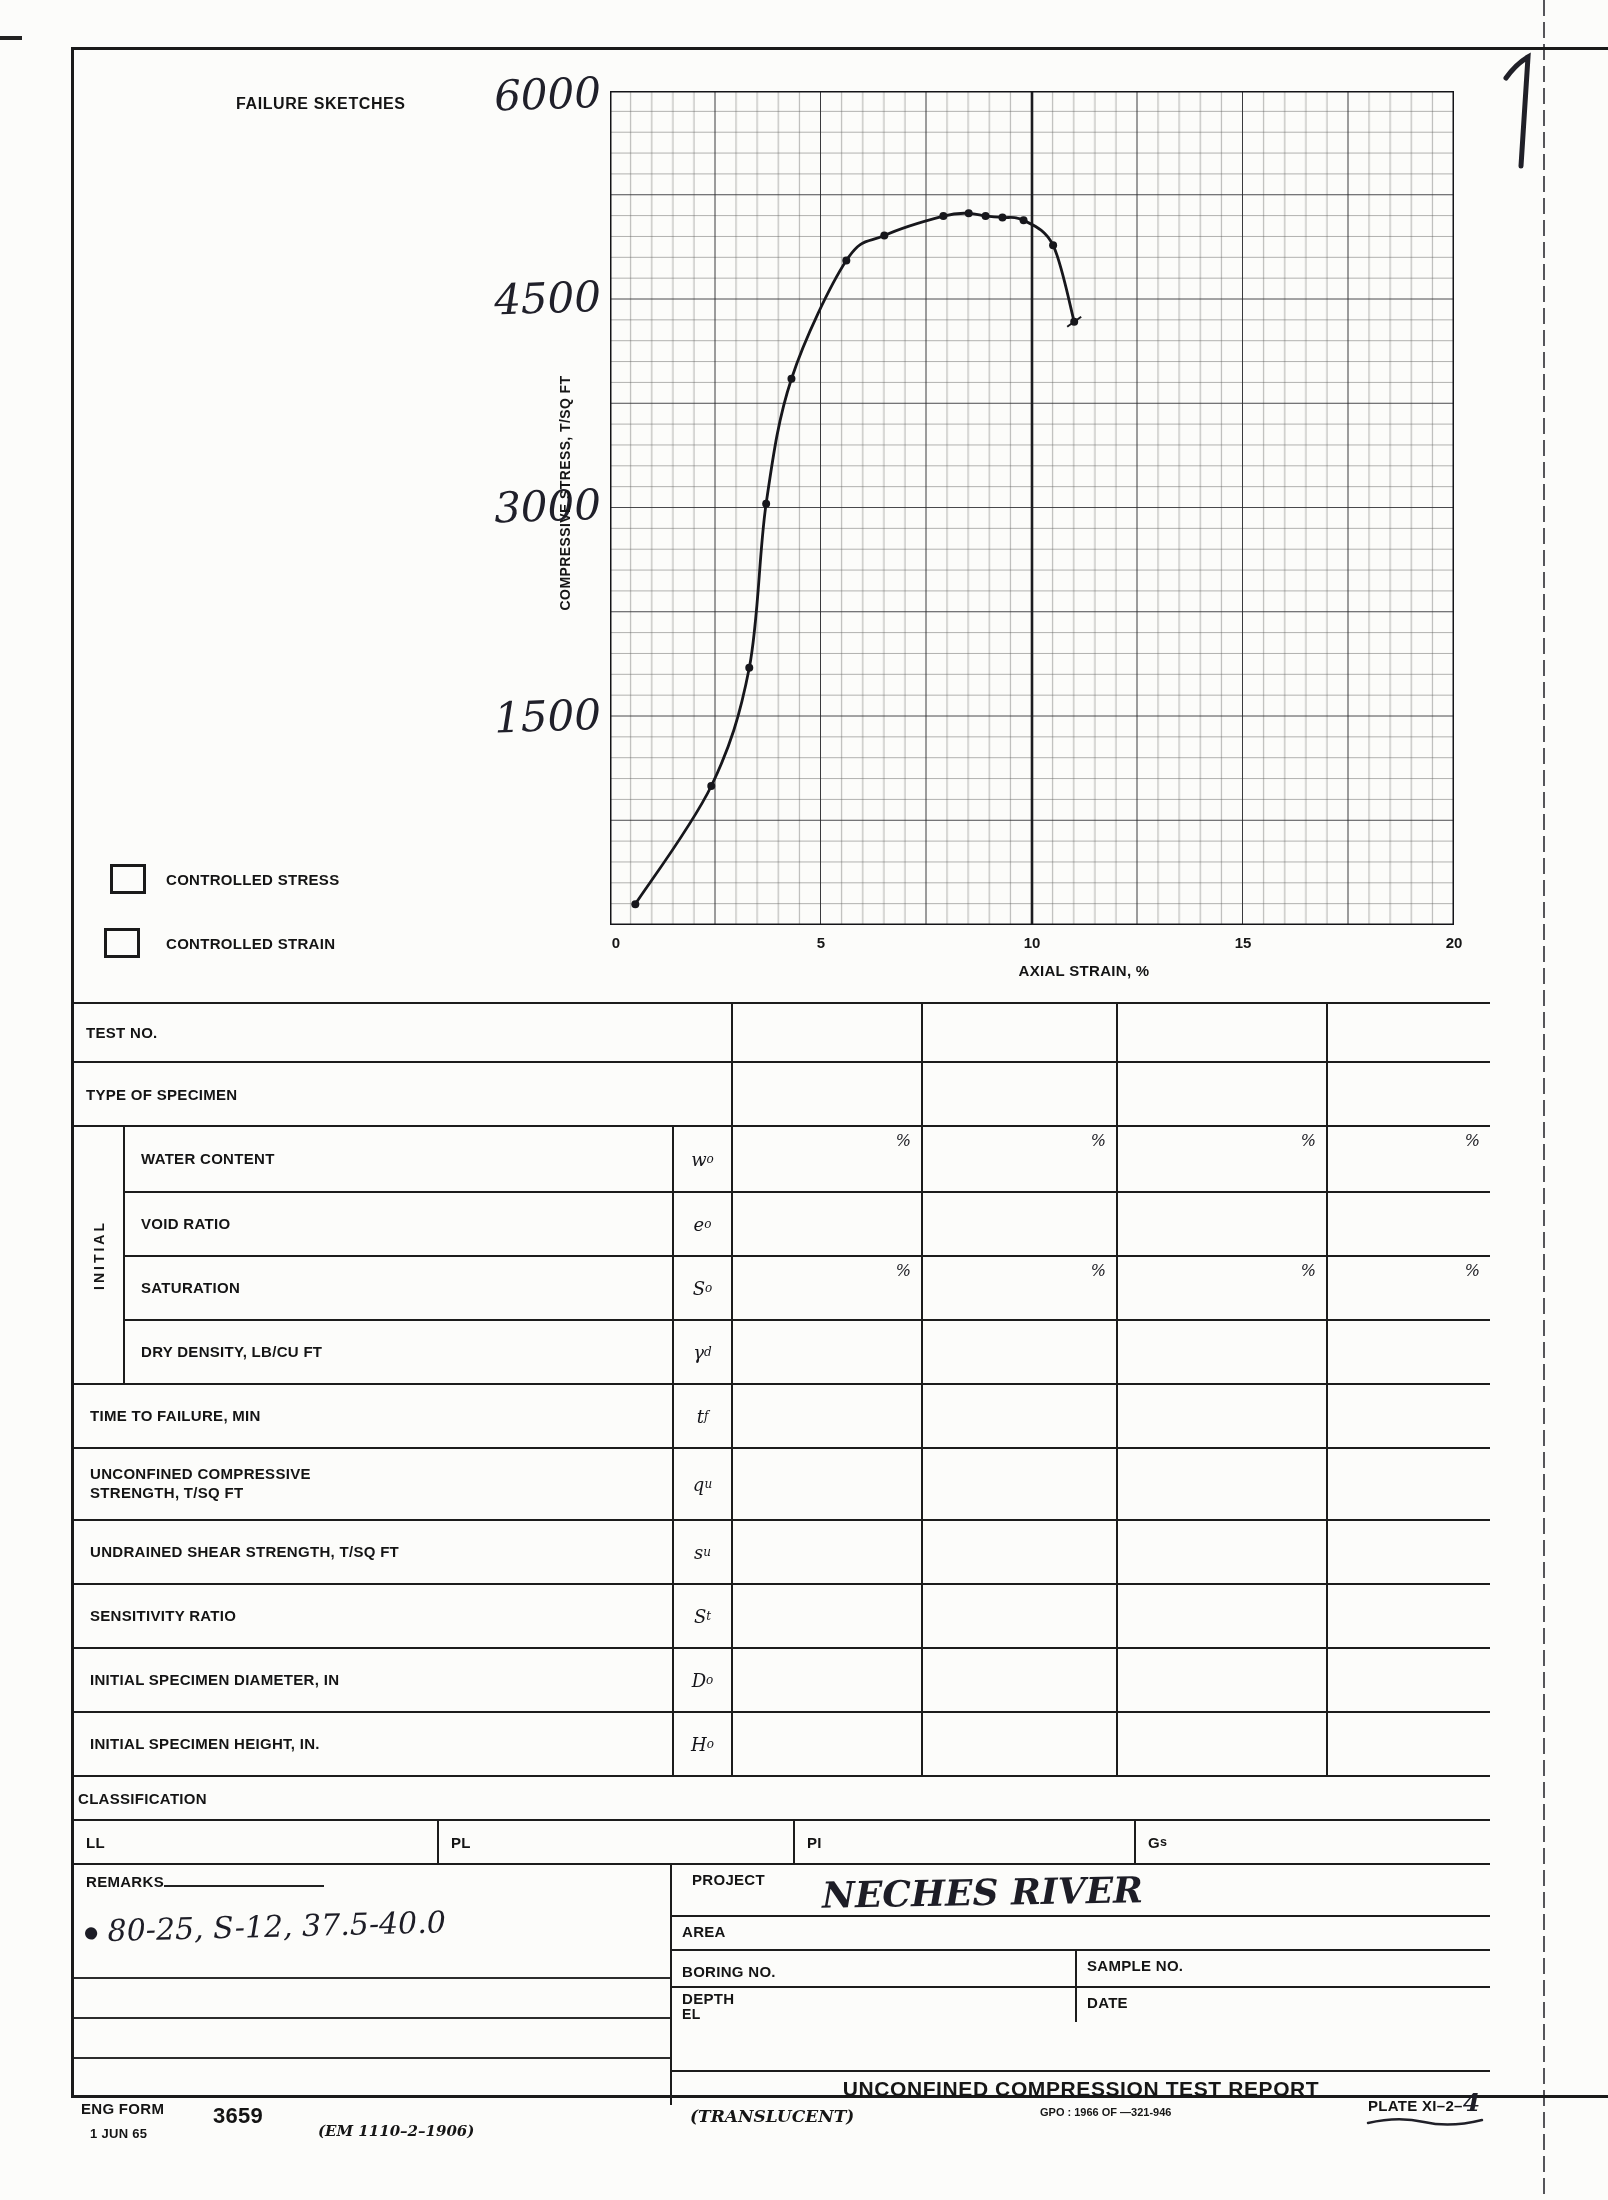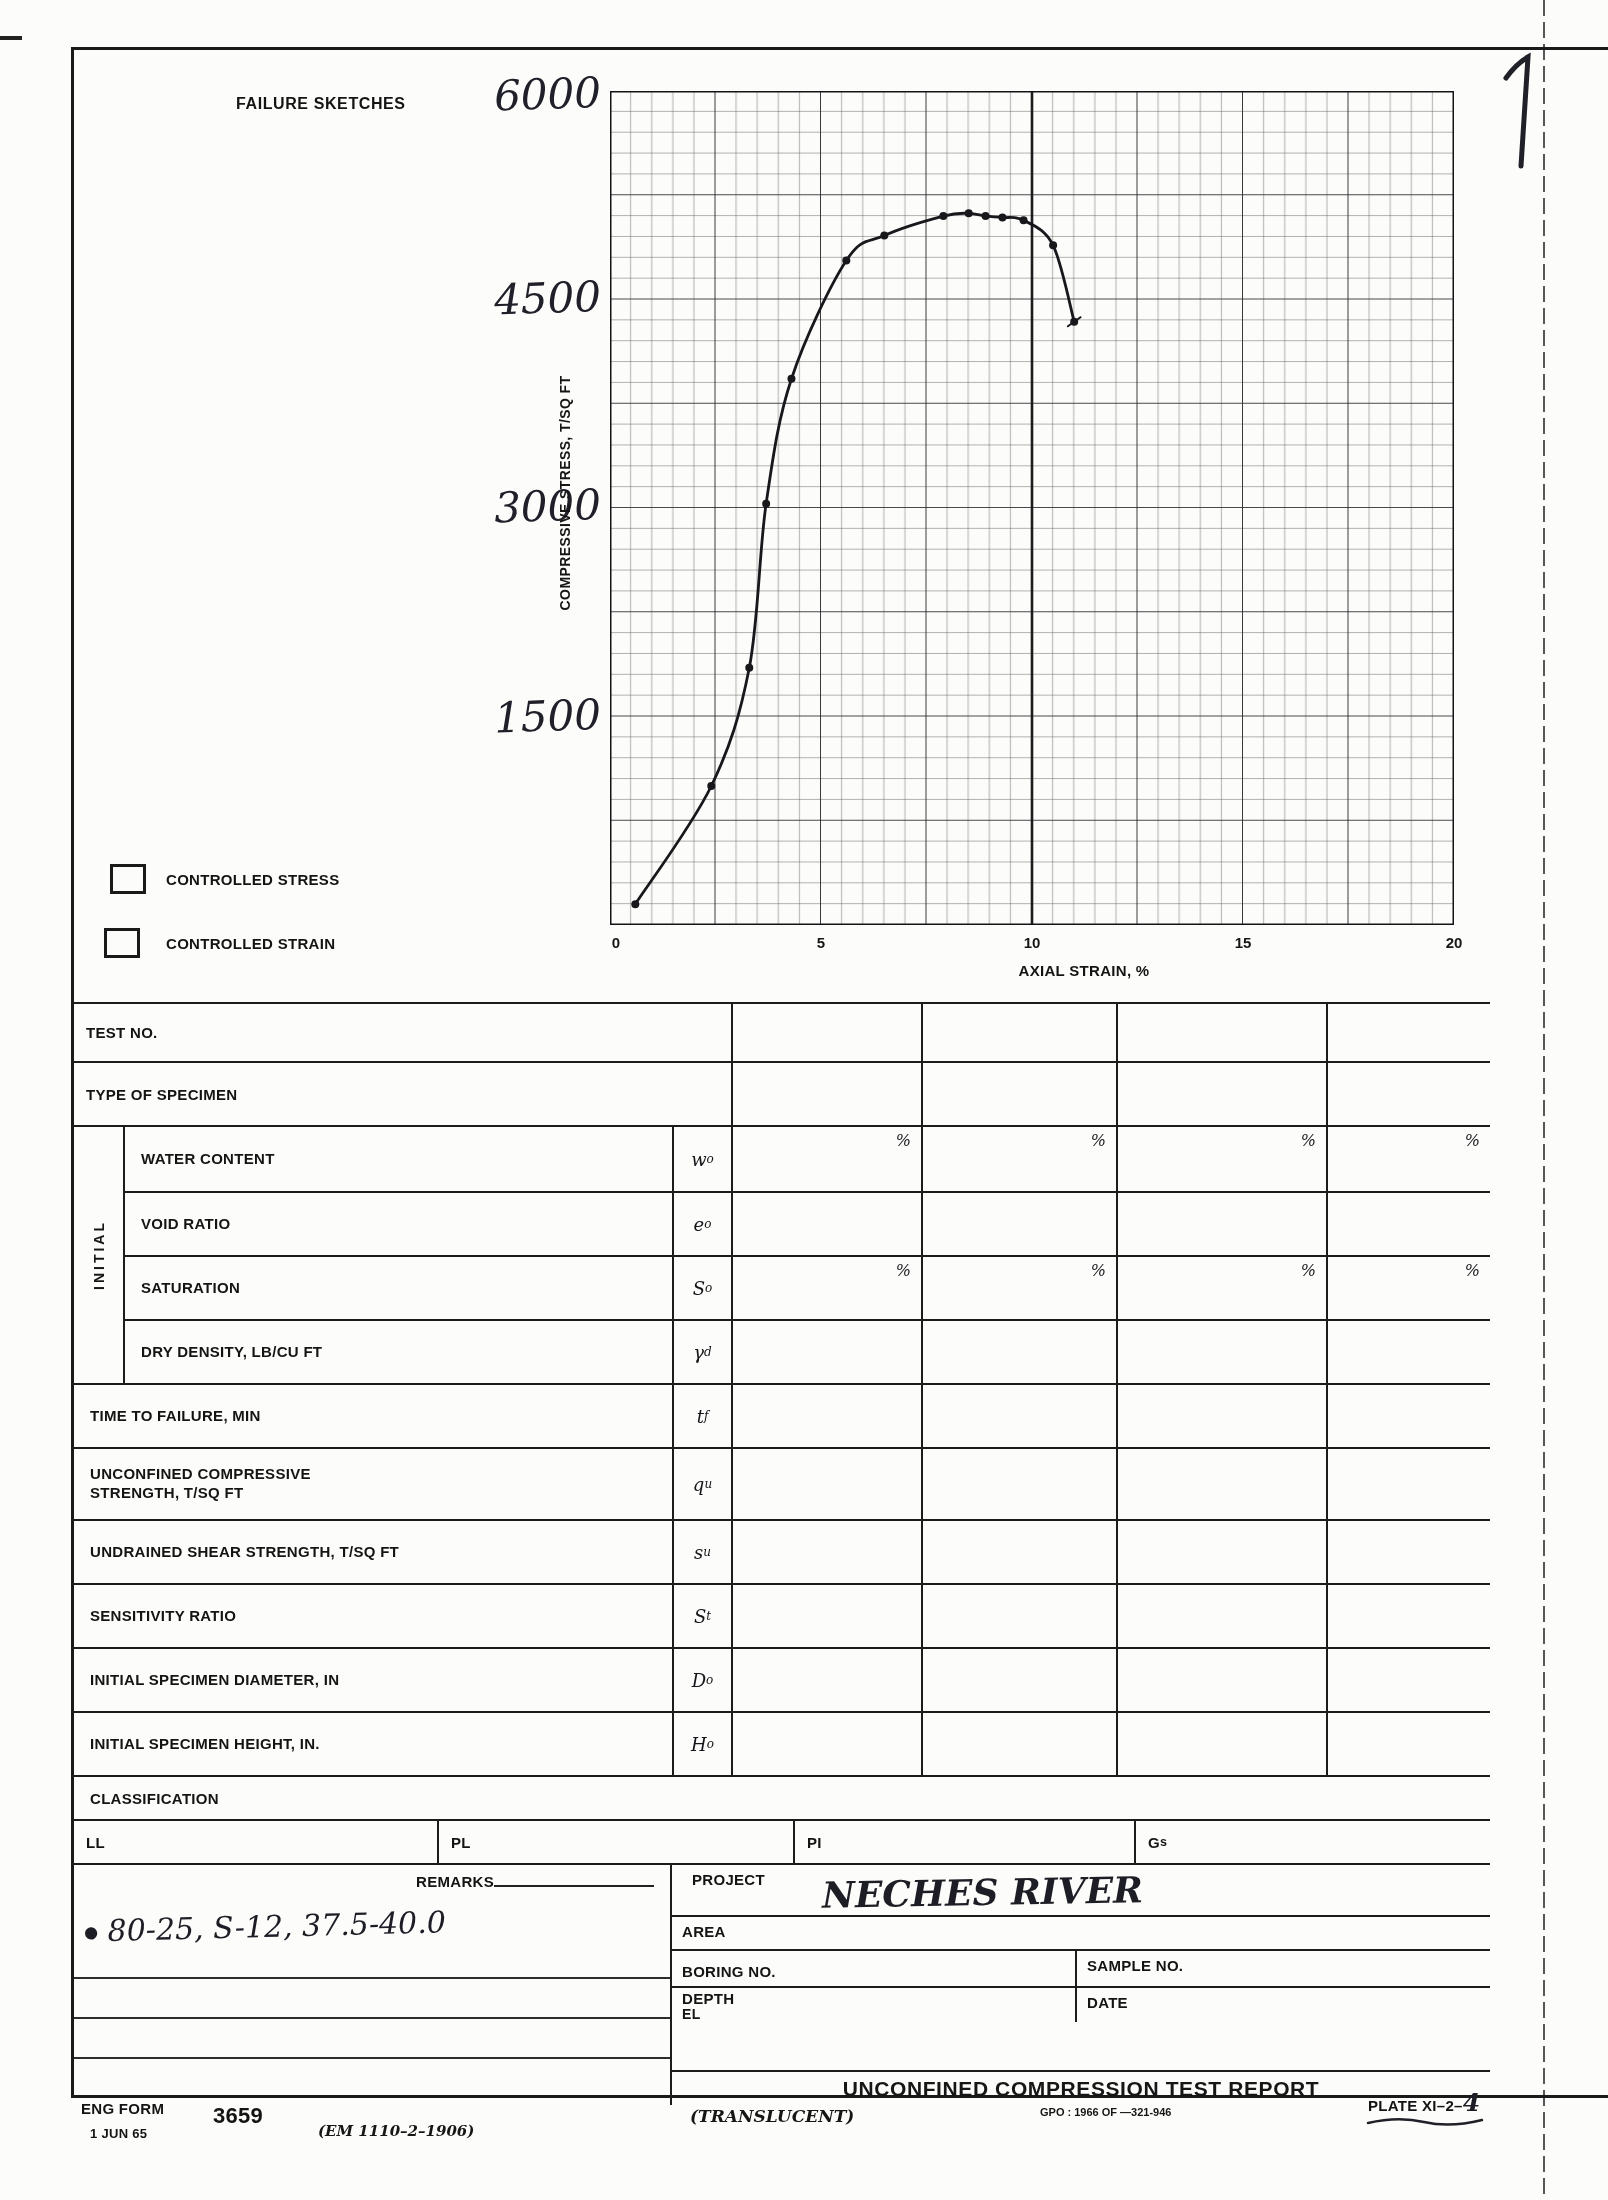--- a/index.html
+++ b/index.html
@@ -35,21 +35,21 @@
   .init-gutter{width:51px;border-right:2px solid #1c1c1c;box-sizing:border-box;position:relative;}
   .init-gutter .vtext{position:absolute;left:50%;top:50%;transform:translate(-50%,-50%) rotate(-90deg);
                       font-weight:bold;font-size:14px;letter-spacing:3px;white-space:nowrap;}
   .init-rows{flex:1;display:flex;flex-direction:column;}
   .init-rows .trow:first-child{border-top:0;}
   .init-rows .c-label{width:547px;}
   .att-cell{display:flex;align-items:center;padding-left:12px;border-left:2px solid #1c1c1c;}
   .att-cell:first-child{border-left:0;}
   
   .bottom{display:flex;border-top:2px solid #1c1c1c;height:240px;}
-  .remarks{width:598px;border-right:2px solid #1c1c1c;box-sizing:border-box;position:relative;padding:8px 16px 0 12px;text-align:right;}
+  .remarks{width:598px;border-right:2px solid #1c1c1c;box-sizing:border-box;position:relative;padding:8px 0 0 12px;}
   .rule{position:absolute;left:0;right:0;border-top:2px solid #2c2c2c;height:0;}
   .remark-underline{display:inline-block;width:160px;border-bottom:2px solid #222;height:12px;}
   .project-block{flex:1;display:flex;flex-direction:column;}
   .pb-row{border-top:2px solid #1c1c1c;box-sizing:border-box;position:relative;}
   .pb-row:first-child{border-top:0;}
   .split{display:flex;}
   .split .left{width:405px;border-right:2px solid #1c1c1c;box-sizing:border-box;padding:12px 0 0 10px;}
   .split .right{flex:1;padding:6px 0 0 10px;}
   .hand{font-family:"DejaVu Serif",serif;font-style:italic;color:#1d1d26;}
   .title-row{display:flex;align-items:center;justify-content:center;font-weight:bold;font-size:21px;letter-spacing:.6px;margin-top:48px;}
@@ -283,21 +283,21 @@
             <span>H</span>
             <sub>o</sub>
           </div>
         <div class="cell c-data d1"></div>
         <div class="cell c-data d2"></div>
         <div class="cell c-data d3"></div>
         <div class="cell c-data d4"></div>
       </div>
 
       <div class="trow h44">
-        <div class="cell lbl" style="display:flex;align-items:center;padding-left:16px;width:100%;">CLASSIFICATION</div>
+        <div class="cell lbl" style="display:flex;align-items:center;padding-left:4px;width:100%;">CLASSIFICATION</div>
       </div>
 
       <div class="trow h44">
         <div class="cell att-cell lbl" style="width:363px;">
             <span>LL</span>
           </div>
         <div class="cell att-cell lbl" style="width:356px;">
             <span>PL</span>
           </div>
         <div class="cell att-cell lbl" style="width:341px;">

